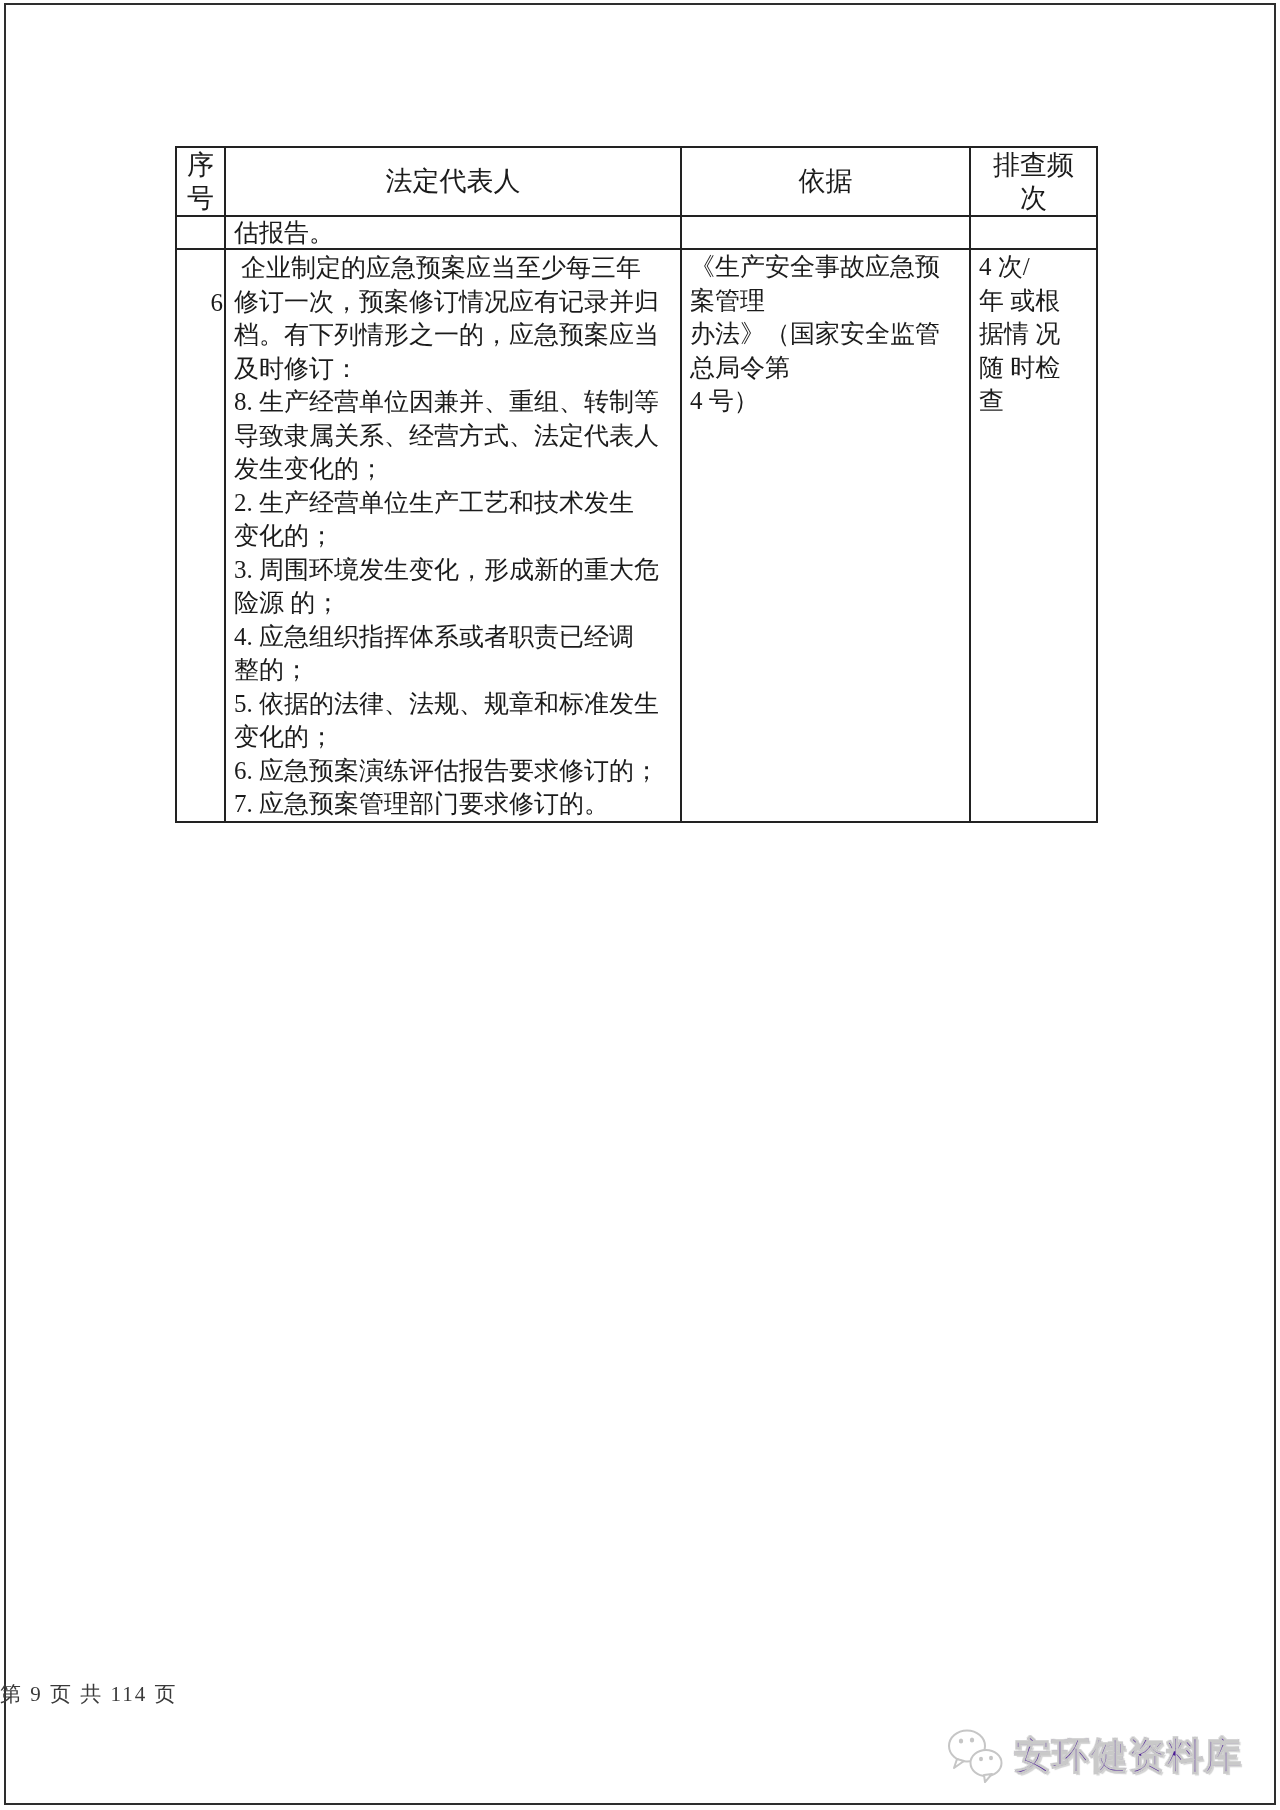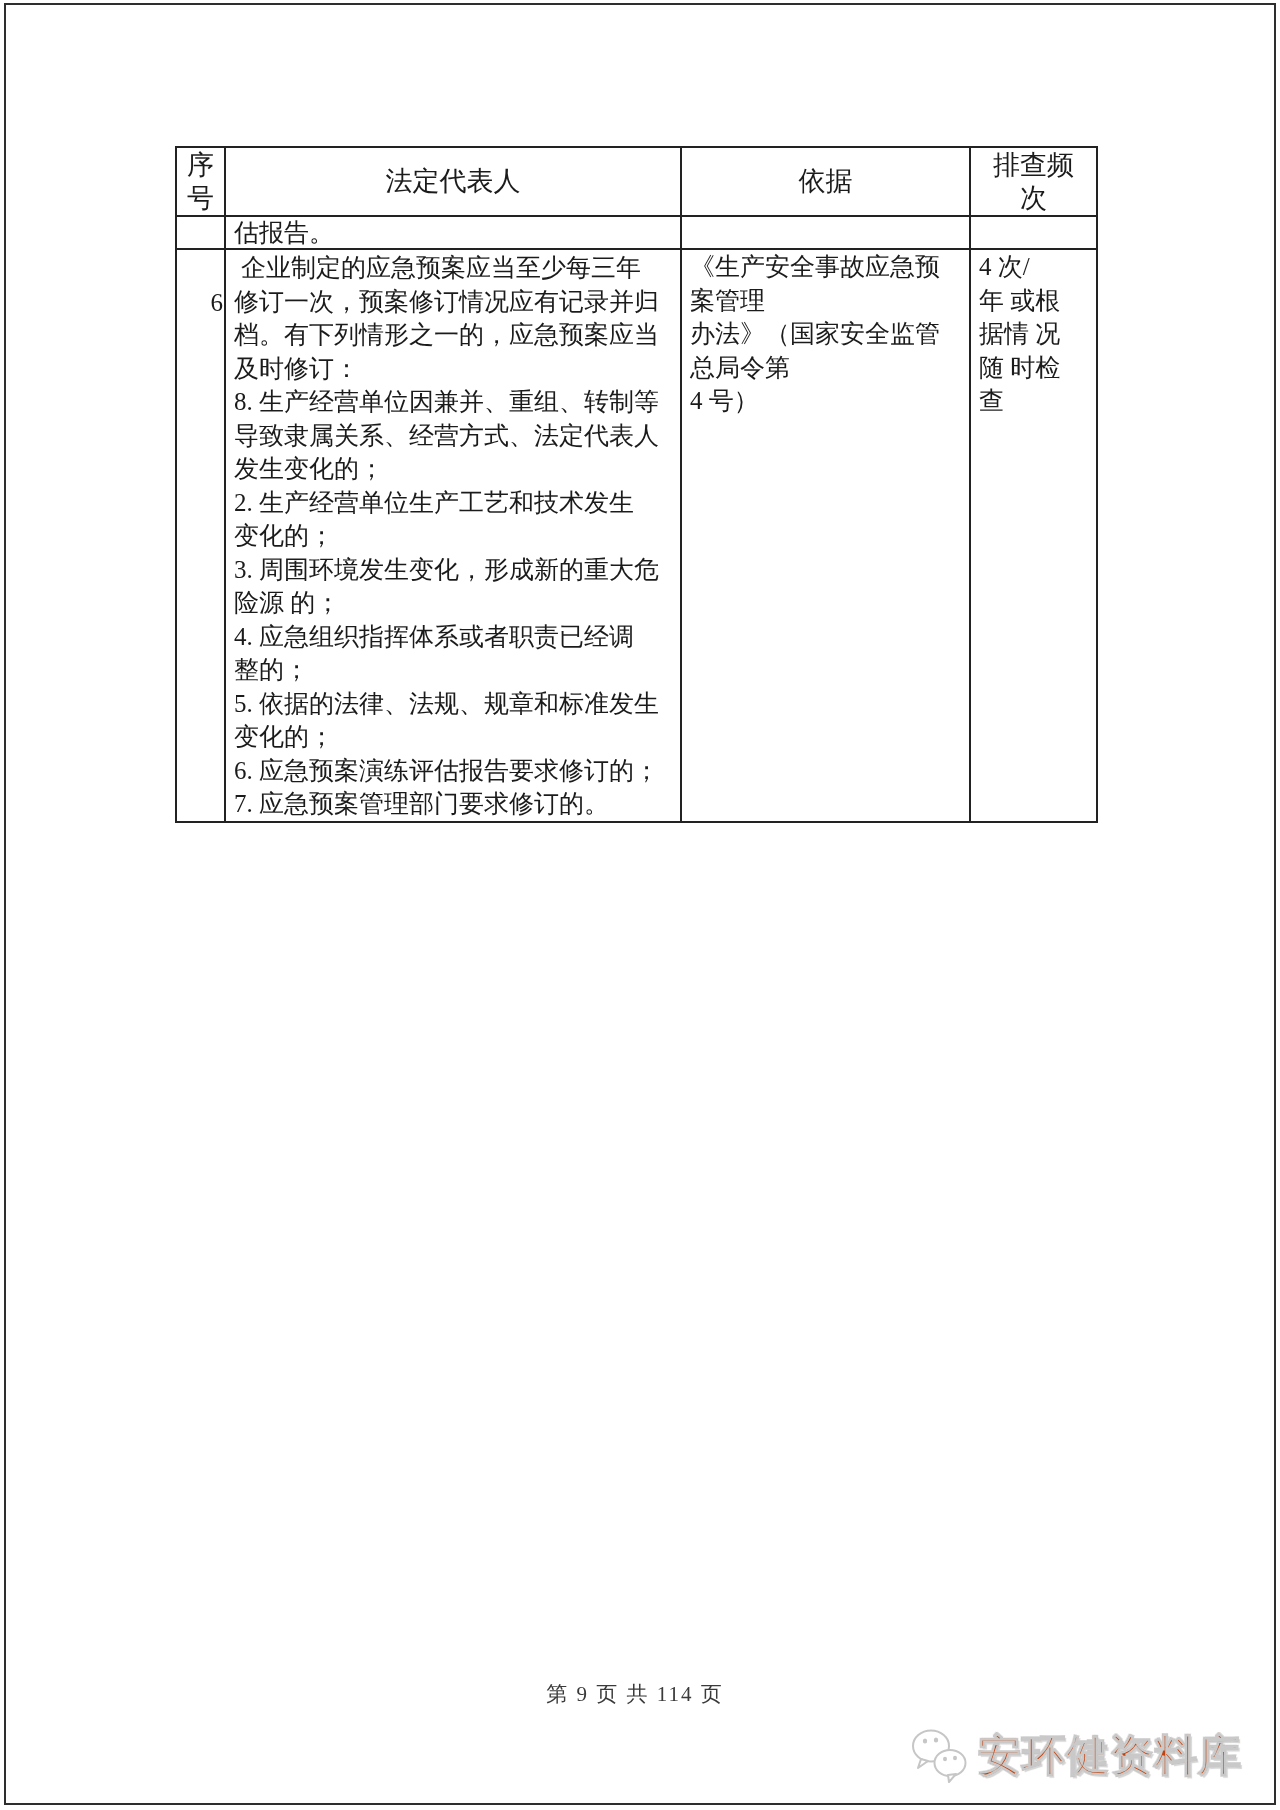--- a/index.html
+++ b/index.html
@@ -65,39 +65,38 @@
   .cell-basis{
     padding:1px 6px 0 7px;
   }
   .cell-frequency{
     padding:1px 4px 0 13px;
   }
   .page-footer{
     position:absolute;
     left:0;top:1680px;
     width:1270px;
-    text-align:center;
     font-size:21px;
     letter-spacing:2px;
     color:#3a3a3a;
   }
   .watermark{
     position:absolute;
     top:1727px;
     right:38px;
     display:flex;
     align-items:center;
     gap:6px;
   }
   .watermark .wm-text{
     font-family:"Liberation Sans","DejaVu Sans",sans-serif;
     font-weight:bold;
-    font-size:43px;
+    font-size:37px;
     letter-spacing:1px;
-    color:#c2410c;
+    color:#4c1d95;
     -webkit-text-stroke:1px #c9c9c9;
     text-shadow:
       2px 2px 1px #d4d4d4,
       -1px -1px 0 #e2e2e2,
       1px -1px 0 #dedede,
       -1px 1px 0 #dedede;
   }
   .watermark svg{display:block;}
 </style>
 </head>

